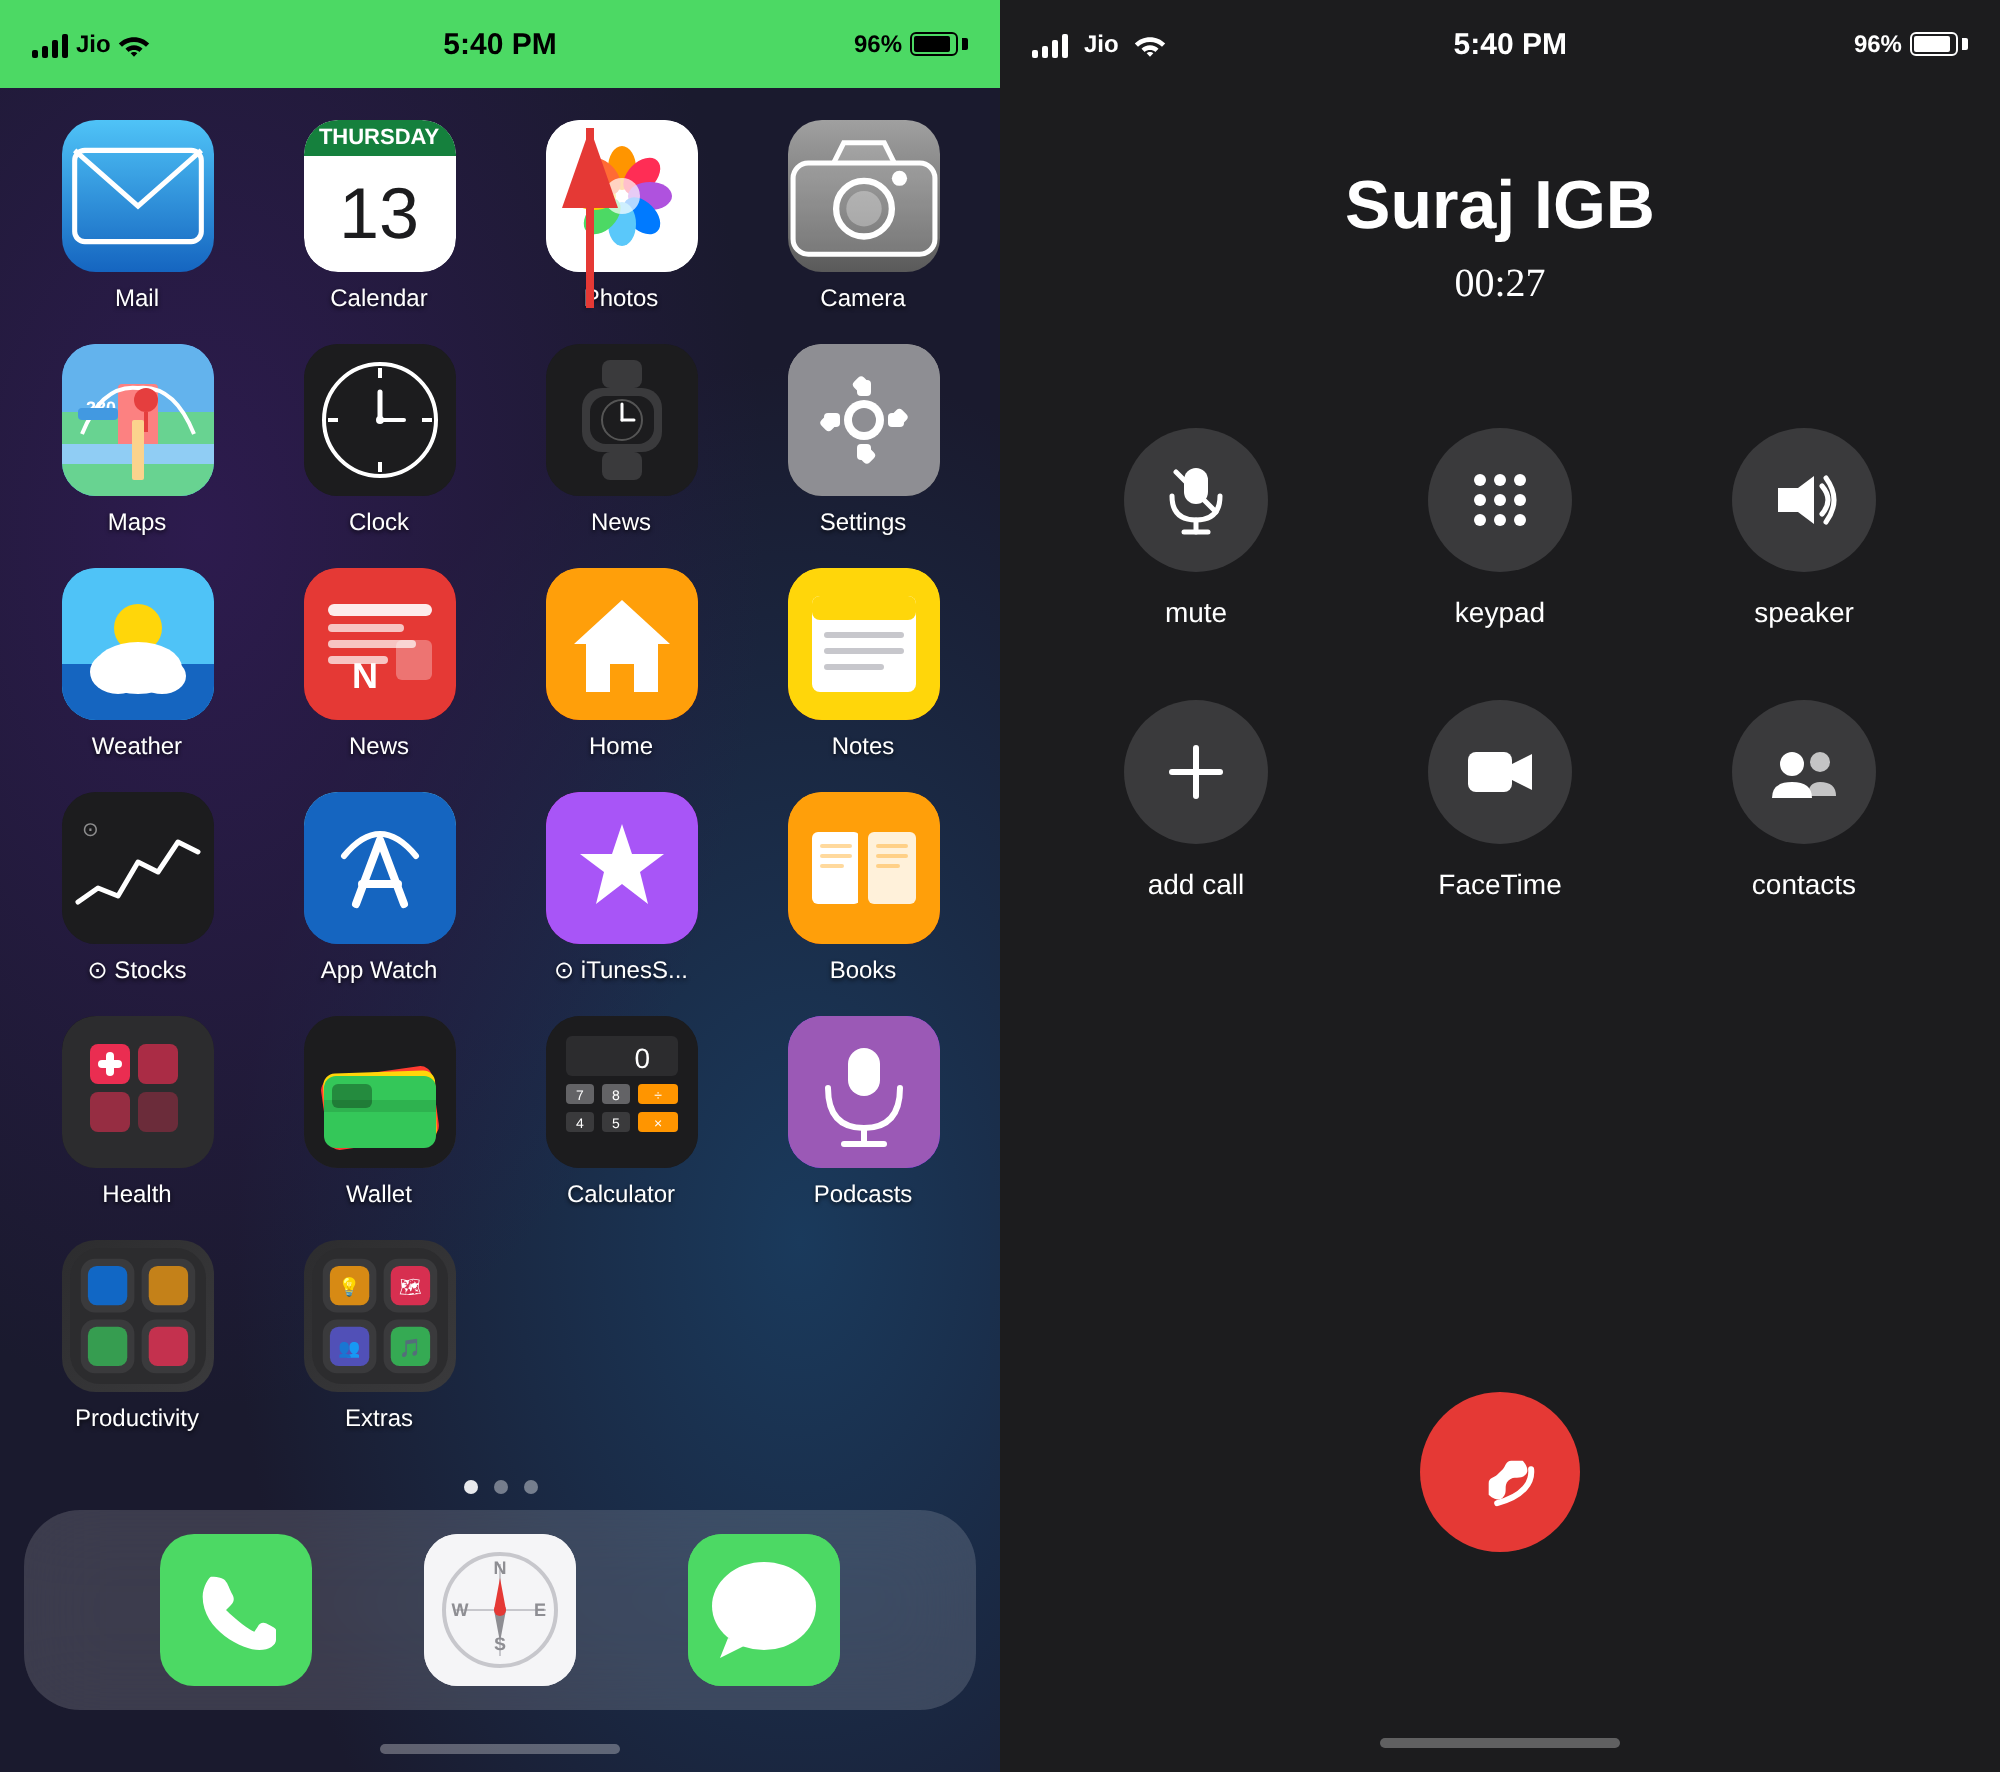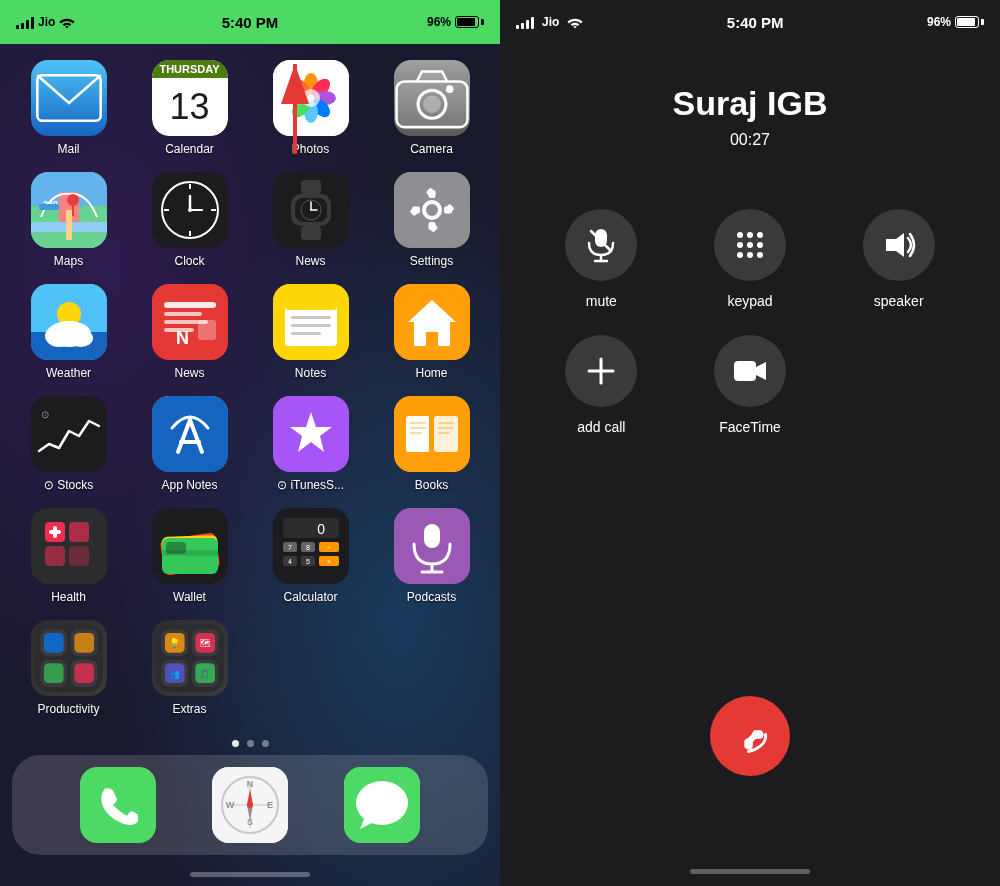--- a/index.html
+++ b/index.html
@@ -195,21 +195,21 @@
     .calendar-icon-inner {
       width: 100%;
       height: 100%;
       display: flex;
       flex-direction: column;
       border-radius: 17px;
       overflow: hidden;
       background: #fff;
     }
     .cal-header {
-      background: #4d7c0f;
+      background: #15803d;
       color: #fff;
       font-size: 11px;
       font-weight: 600;
       text-align: center;
       padding: 3px 0;
       text-transform: uppercase;
     }
     .cal-date {
       flex: 1;
       display: flex;
@@ -275,29 +275,30 @@
 
     .caller-name {
       color: #fff;
       font-size: 34px;
       font-weight: 700;
       margin-bottom: 8px;
     }
 
     .call-duration {
       color: #fff;
-      font-size: 16px;
+      font-size: 20px;
       font-weight: 300;
       margin-bottom: 60px;
+      font-family: Liberation Serif, serif;
     }
 
     .call-controls {
       display: grid;
       grid-template-columns: repeat(3, 1fr);
-      gap: 26px;
+      gap: 36px;
       padding: 0 40px;
       width: 100%;
     }
 
     .call-button {
       display: flex;
       flex-direction: column;
       align-items: center;
       gap: 12px;
       cursor: pointer;
@@ -604,45 +605,45 @@
           <rect x="12" y="44" width="30" height="4" rx="2" fill="white" opacity="0.7"></rect>
           <rect x="46" y="36" width="18" height="20" rx="3" fill="white" opacity="0.3"></rect>
 
           <text x="24" y="60" font-size="18" font-weight="bold" fill="white">N</text>
         </svg>
       </div>
       <span class="app-label">News</span>
     </div>
 
     <div class="app-item">
+      <div class="app-icon icon-home">
+        <svg viewBox="0 0 76 76" width="76" height="76">
+          <rect width="76" height="76" rx="17" fill="#ff9f0a"></rect>
+
+          <polygon points="38,16 14,38 20,38 20,62 32,62 32,48 44,48 44,62 56,62 56,38 62,38" fill="white"></polygon>
+        </svg>
+      </div>
+      <span class="app-label">Home</span>
+    </div>
+
+    <div class="app-item">
       <div class="app-icon icon-notes">
         <svg viewBox="0 0 76 76" width="76" height="76">
           <rect width="76" height="76" rx="17" fill="#ffd60a"></rect>
           <rect x="12" y="14" width="52" height="48" rx="4" fill="white"></rect>
           <rect x="12" y="14" width="52" height="12" rx="4" fill="#ffd60a"></rect>
           <rect x="18" y="32" width="40" height="3" rx="1.5" fill="#c7c7cc"></rect>
           <rect x="18" y="40" width="40" height="3" rx="1.5" fill="#c7c7cc"></rect>
           <rect x="18" y="48" width="30" height="3" rx="1.5" fill="#c7c7cc"></rect>
         </svg>
       </div>
       <span class="app-label">Notes</span>
     </div>
 
     <div class="app-item">
-      <div class="app-icon icon-home">
-        <svg viewBox="0 0 76 76" width="76" height="76">
-          <rect width="76" height="76" rx="17" fill="#ff9f0a"></rect>
-
-          <polygon points="38,16 14,38 20,38 20,62 32,62 32,48 44,48 44,62 56,62 56,38 62,38" fill="white"></polygon>
-        </svg>
-      </div>
-      <span class="app-label">Home</span>
-    </div>
-
-    <div class="app-item">
       <div class="app-icon icon-stocks">
         <svg viewBox="0 0 76 76" width="76" height="76">
           <rect width="76" height="76" rx="17" fill="#1c1c1e"></rect>
           <polyline points="8,55 18,48 28,52 38,35 48,40 58,25 68,30" fill="none" stroke="white" stroke-width="2.5" stroke-linecap="round" stroke-linejoin="round"></polyline>
 
           <text x="10" y="22" font-size="10" fill="white" opacity="0.5">⊙</text>
         </svg>
       </div>
       <span class="app-label">⊙ Stocks</span>
     </div>
@@ -651,21 +652,21 @@
       <div class="app-icon icon-appstore">
         <svg viewBox="0 0 76 76" width="76" height="76">
           <rect width="76" height="76" rx="17" fill="#1565c0"></rect>
 
           <path d="M26,56 L38,24 L50,56" fill="none" stroke="white" stroke-width="4" stroke-linecap="round" stroke-linejoin="round"></path>
           <line x1="29" y1="46" x2="47" y2="46" stroke="white" stroke-width="4" stroke-linecap="round"></line>
 
           <path d="M20,32 Q38,10 56,32" fill="none" stroke="white" stroke-width="3" stroke-linecap="round"></path>
         </svg>
       </div>
-      <span class="app-label">App Notes</span>
+      <span class="app-label">App Watch</span>
     </div>
 
     <div class="app-item">
       <div class="app-icon icon-itunes">
         <svg viewBox="0 0 76 76" width="76" height="76">
           <rect width="76" height="76" rx="17" fill="#a855f7"></rect>
 
           <polygon points="38,16 43,31 59,31 47,40 51,56 38,46 25,56 29,40 17,31 33,31" fill="white"></polygon>
         </svg>
       </div>
@@ -945,20 +946,31 @@
       <div class="call-button">
         <div class="call-btn-circle">
           <svg width="36" height="28" viewBox="0 0 36 28">
             <rect x="2" y="4" width="22" height="20" rx="4" fill="white"></rect>
             <polygon points="24,10 34,5 34,23 24,18" fill="white"></polygon>
           </svg>
         </div>
         <span class="call-btn-label">FaceTime</span>
       </div>
 
+      <div class="call-button">
+        <div class="call-btn-circle">
+          <svg width="36" height="30" viewBox="0 0 36 30">
+            <circle cx="12" cy="11" r="6" fill="white"></circle>
+            <path d="M2,28 Q2,20 12,20 Q22,20 22,28" fill="white"></path>
+            <circle cx="26" cy="10" r="5" fill="white" opacity="0.7"></circle>
+            <path d="M20,27 Q20,20 26,20 Q34,20 34,27" fill="white" opacity="0.7"></path>
+          </svg>
+        </div>
+        <span class="call-btn-label">contacts</span>
+      </div>
     </div>
   </div>
 
   <div class="end-call-area">
     <div class="end-call-btn">
       <svg width="40" height="40" viewBox="0 0 40 40">
         <g transform="rotate(135, 20, 20)">
           <path d="M8,16 C8,16 8,10 12,10 C16,10 16,14 20,14 C24,14 24,10 28,10 C32,10 32,16 32,16 L28,20 C26,22 24,20 22,20 L18,20 C16,20 14,22 12,20 Z" fill="white"></path>
           <path d="M8,10 C12,5 20,3 32,10" fill="none" stroke="white" stroke-width="3" stroke-linecap="round"></path>
         </g>

